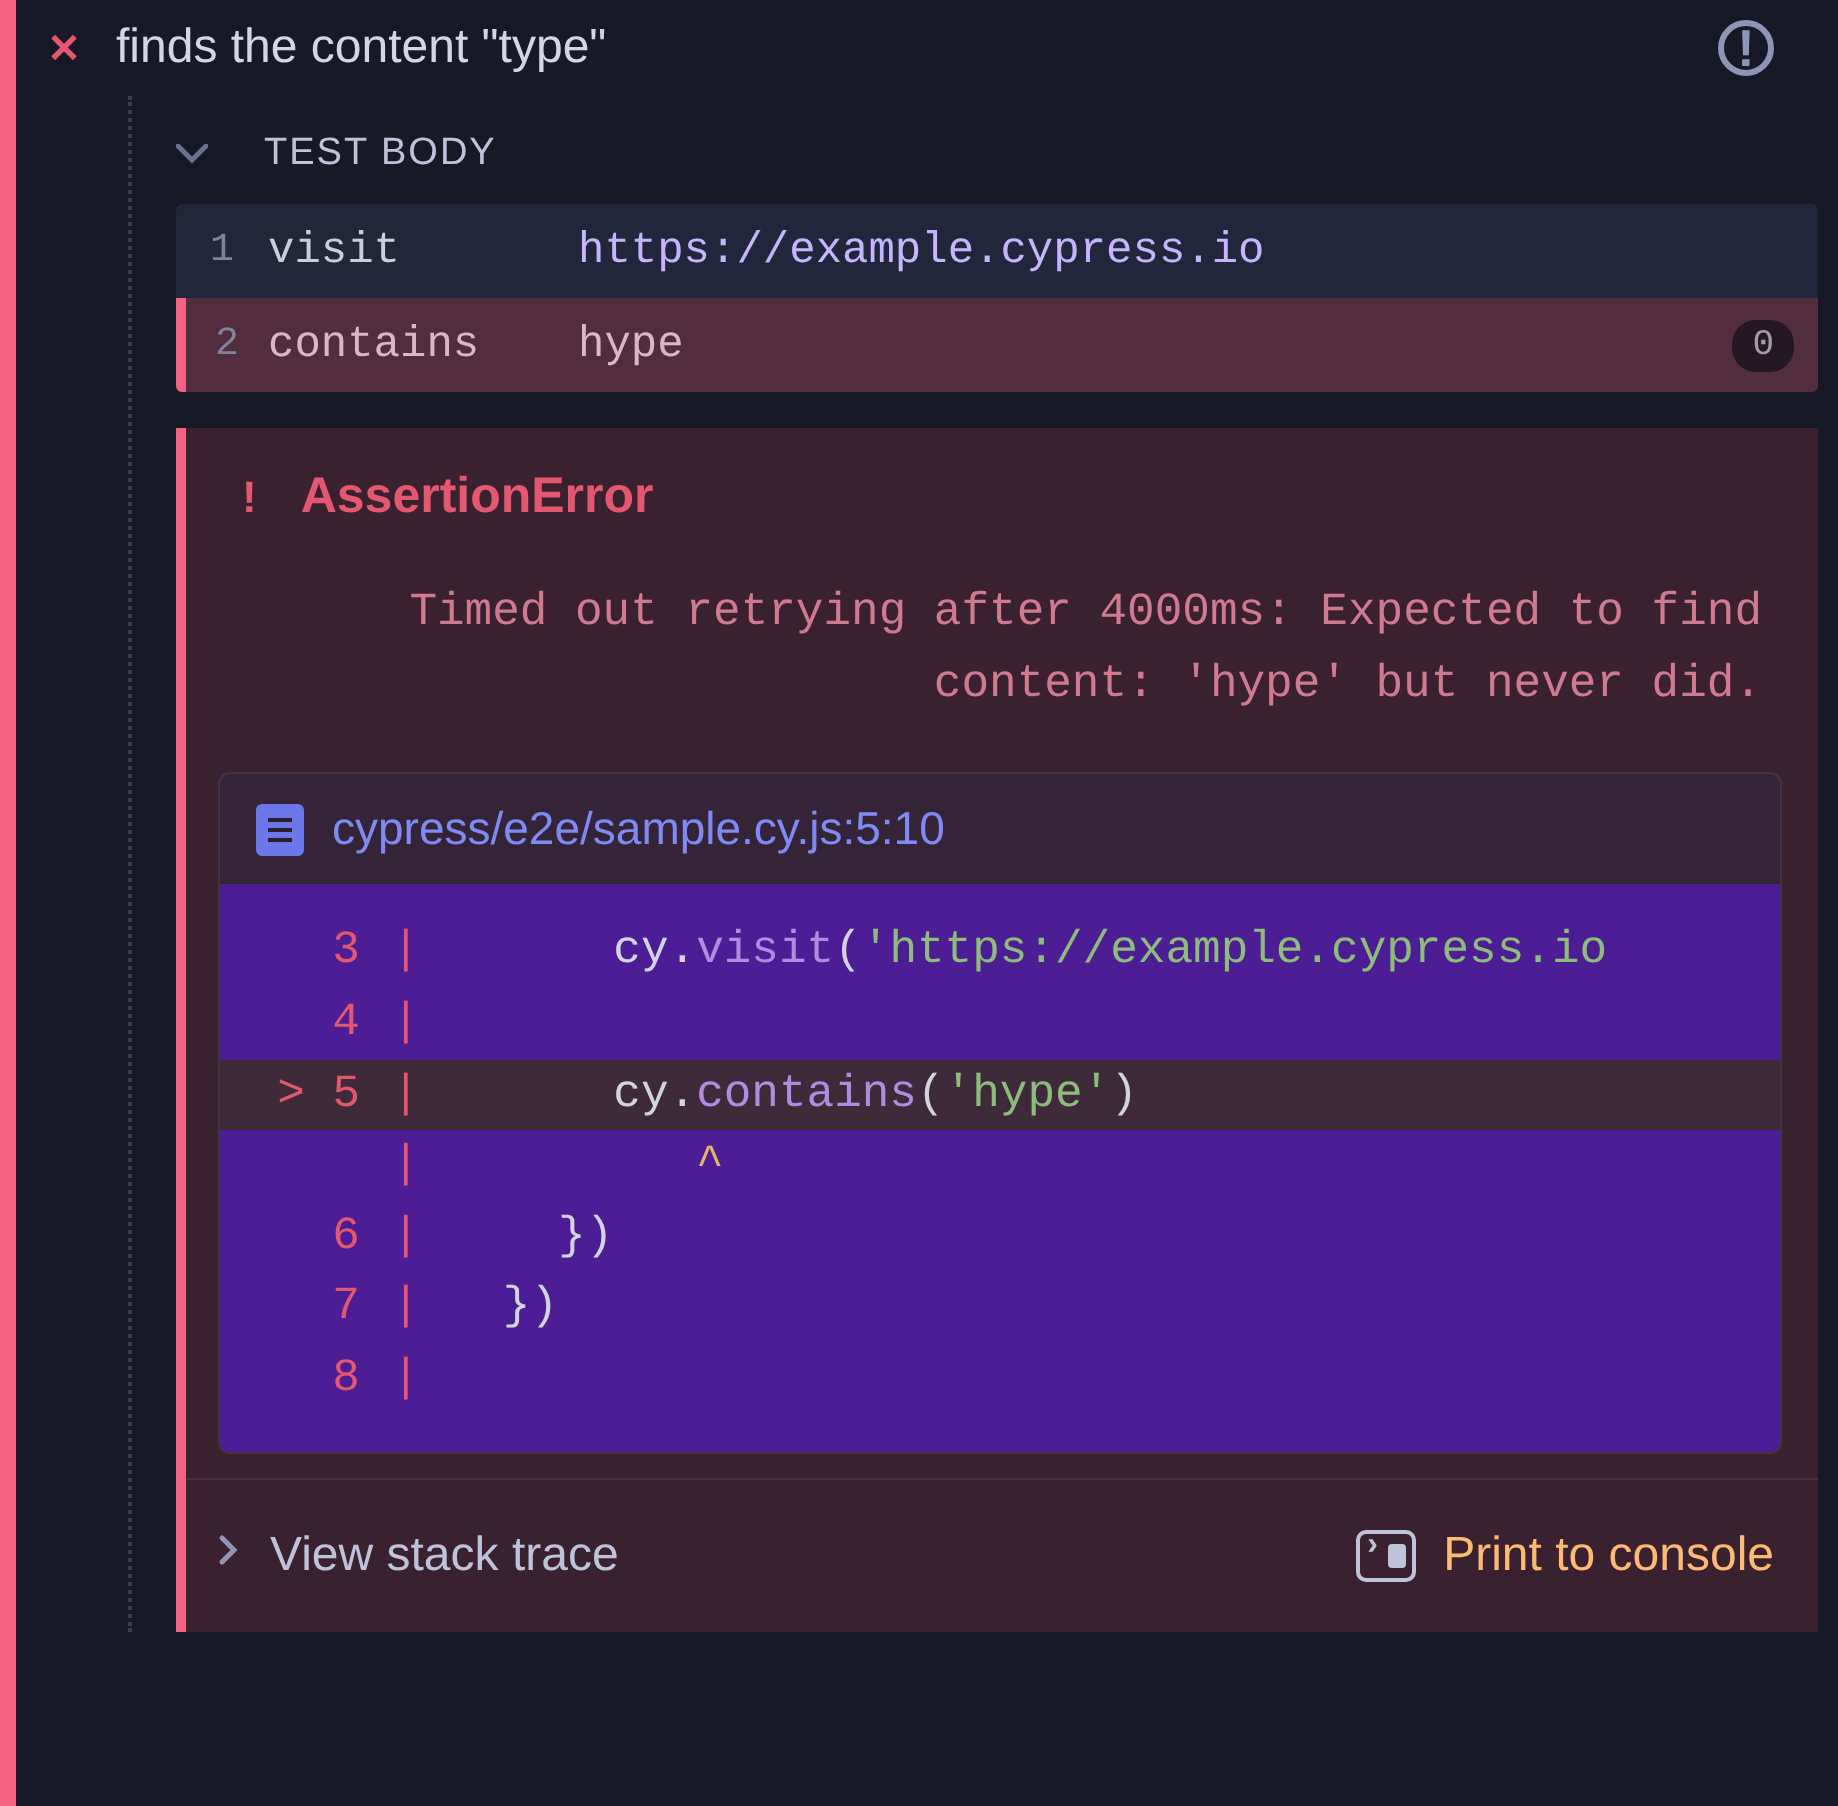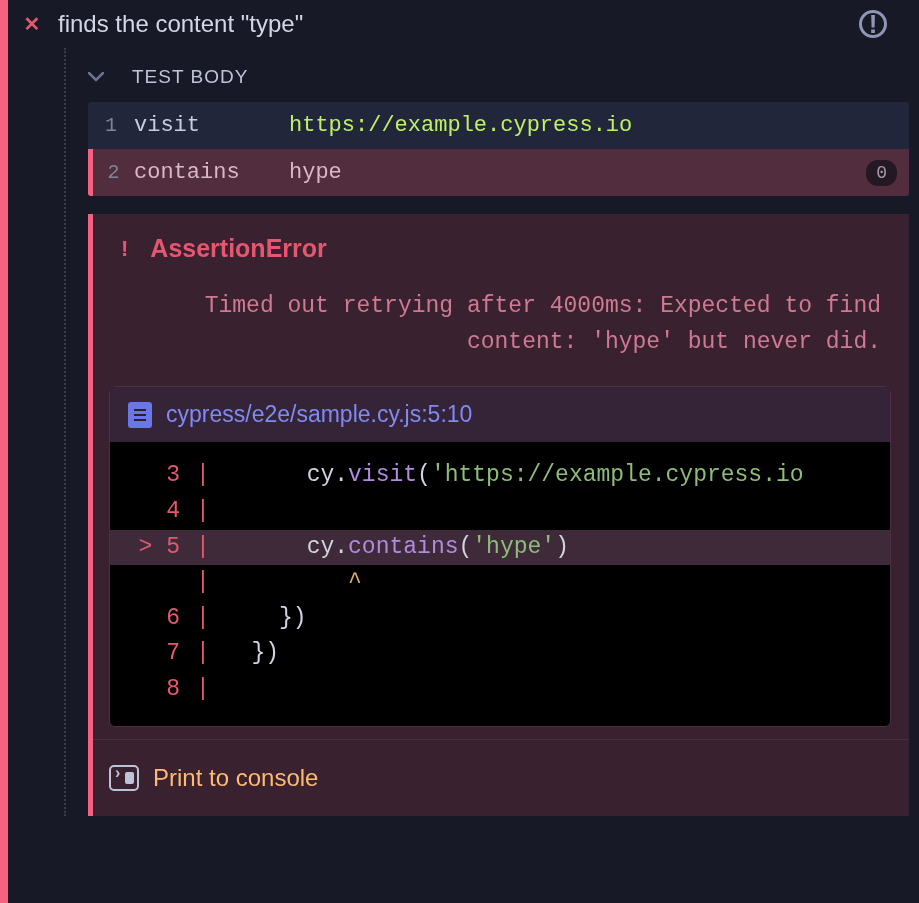--- a/index.html
+++ b/index.html
@@ -136,21 +136,21 @@
   }
   .cmd-name{
     width:155px;
     color:#c9cde0;
   }
   .cmd-row.row2 .cmd-name{
      color:#d7b9c6;
   }
   .cmd-arg{
     flex:1;
-    color:#bef264;
+    color:#c4b5fd;
   }
   .cmd-row.row2 .cmd-arg{
     color:#d7b9c6;
   }
   .count-badge{
     background:#231823;
     color:#a79aab;
     border-radius:12px;
     padding:0 10px;
     height:26px;
@@ -187,21 +187,21 @@
     line-height:1.55;
     padding:8px 28px 20px 16px;
     text-align:right;
   }
   
   .code-frame{
     margin:6px 18px 12px 16px;
     border:1px solid #4a3044;
     border-radius:6px;
     overflow:hidden;
-    background:#000000;
+    background:#4c1d95;
   }
   .code-header{
     display:flex;
     align-items:center;
     gap:14px;
     padding:14px 18px;
     background:#352438;
     color:var(--blue-light);
     font-size:23px;
   }
@@ -370,20 +370,28 @@
               <span></span>
                 <span></span>
                 <span></span>
             </span>
             <span>cypress/e2e/sample.cy.js:5:10</span>
           </div>
           <div class="code-body" id="code-body"><div class="code-line"><span class="cl-gutter">  3</span><span class="cl-pipe">|</span><span class="cl-code">      <span class="tok-cy">cy</span><span class="tok-punct">.</span><span class="tok-fn">visit</span><span class="tok-punct">(</span><span class="tok-str">'https://example.cypress.io</span></span></div><div class="code-line"><span class="cl-gutter">  4</span><span class="cl-pipe">|</span><span class="cl-code"></span></div><div class="code-line highlight"><span class="cl-gutter"><span class="cl-arrow">&gt;</span> 5</span><span class="cl-pipe">|</span><span class="cl-code">      <span class="tok-cy">cy</span><span class="tok-punct">.</span><span class="tok-fn">contains</span><span class="tok-punct">(</span><span class="tok-str">'hype'</span><span class="tok-punct">)</span></span></div><div class="code-line"><span class="cl-gutter">  </span><span class="cl-pipe">|</span><span class="cl-code">         <span class="caret">^</span></span></div><div class="code-line"><span class="cl-gutter">  6</span><span class="cl-pipe">|</span><span class="cl-code">    <span class="tok-punct">})</span></span></div><div class="code-line"><span class="cl-gutter">  7</span><span class="cl-pipe">|</span><span class="cl-code">  <span class="tok-punct">})</span></span></div><div class="code-line"><span class="cl-gutter">  8</span><span class="cl-pipe">|</span><span class="cl-code"></span></div></div>
         </div>
 
         <div class="error-footer">
+          <div class="stack-link">
+            <span class="chevron-right">
+              <svg width="10" height="16" viewBox="0 0 10 16">
+                  <path d="M2 2 L8 8 L2 14" stroke="currentColor" stroke-width="2.5" fill="none" stroke-linecap="round"></path>
+                </svg>
+            </span>
+            <span>View stack trace</span>
+          </div>
           <div class="print-link">
             <span class="console-icon"></span>
             <span>Print to console</span>
           </div>
         </div>
       </div>
 
     </div>
   </div>
 </div>

